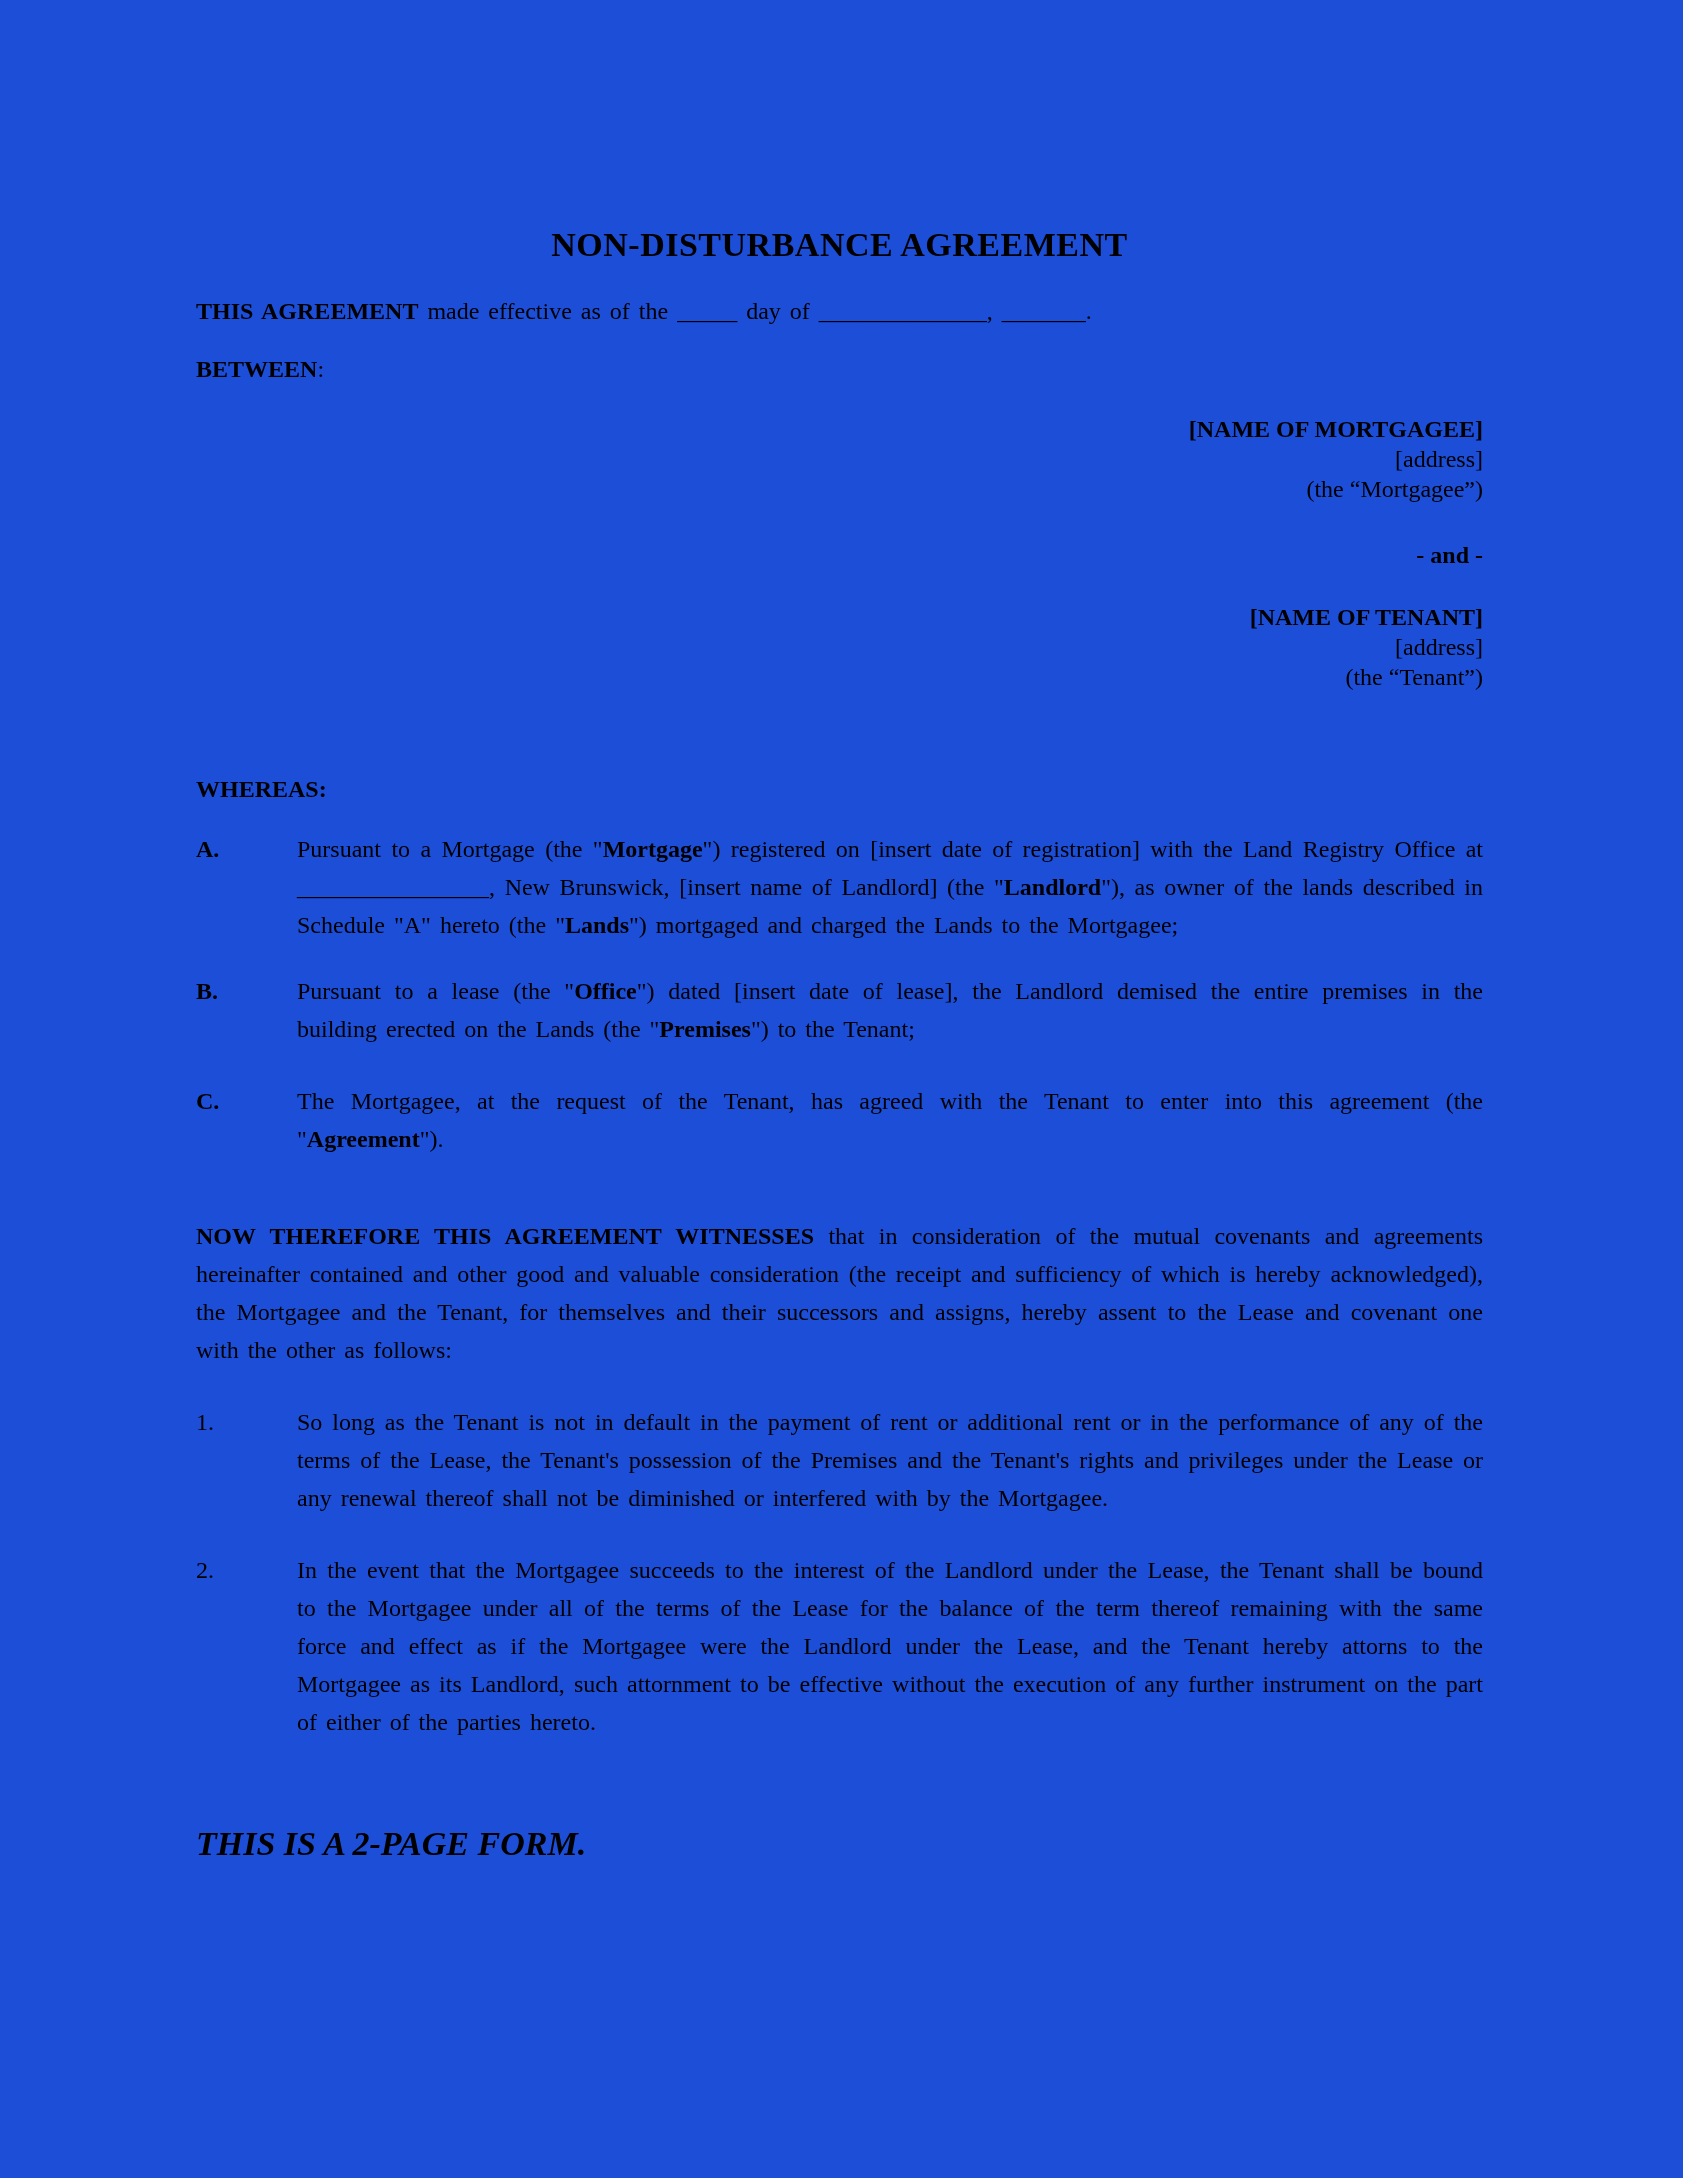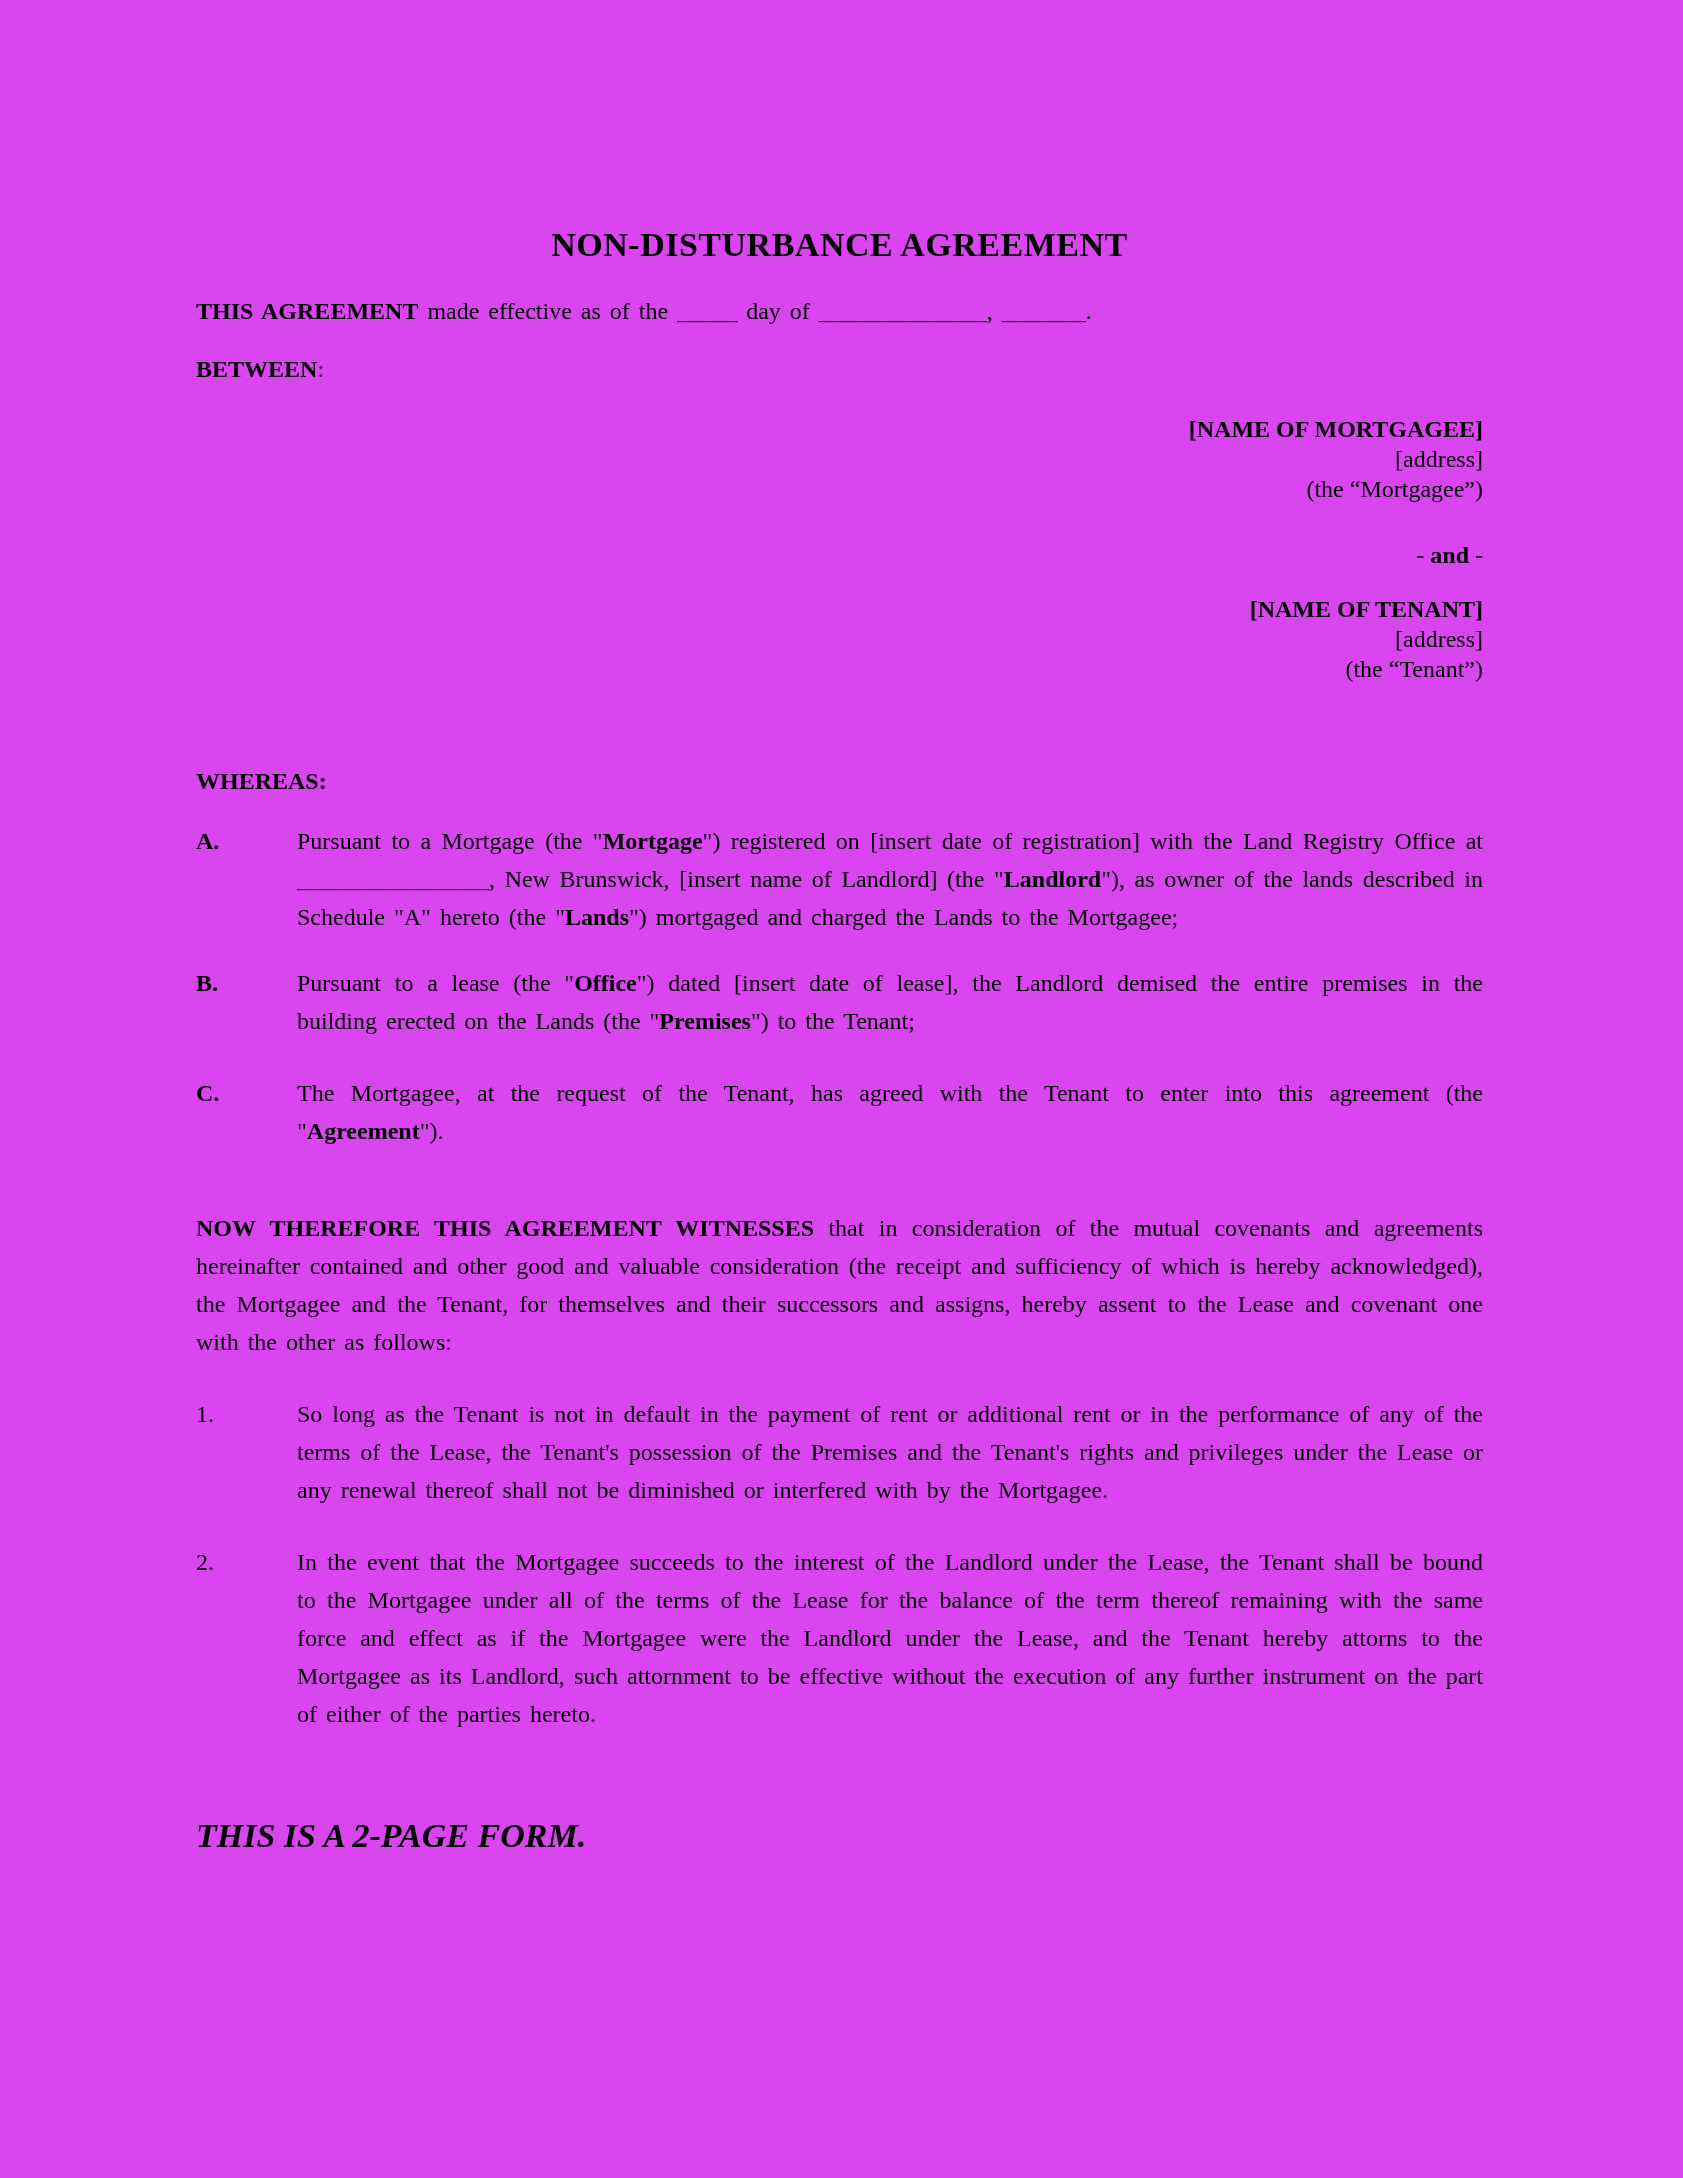--- a/index.html
+++ b/index.html
@@ -4,21 +4,21 @@
 <style>
   html, body {
     margin: 0;
     padding: 0;
     background: #ffffff;
   }
   .page {
     position: relative;
     width: 1683px;
     height: 2178px;
-    background: #d946ef;
+    background: #1d4ed8;
     color: #000000;
     font-family: "Liberation Serif", "DejaVu Serif", serif;
     font-size: 24px;
     line-height: 38px;
     box-sizing: border-box;
     padding: 224px 200px 0 196px;
     overflow: hidden;
   }
   .title {
     margin: 0;
@@ -40,21 +40,21 @@
     margin-top: 26px;
     text-align: right;
     line-height: 30px;
   }
   .party-name {
     font-weight: bold;
   }
   .party-sep {
     font-weight: bold;
     margin-top: 36px;
-    margin-bottom: 24px;
+    margin-bottom: 32px;
   }
   .whereas {
     margin: 78px 0 0 0;
     font-weight: bold;
   }
   .hang {
     position: relative;
     padding-left: 101px;
     text-align: justify;
     word-spacing: 3px;

